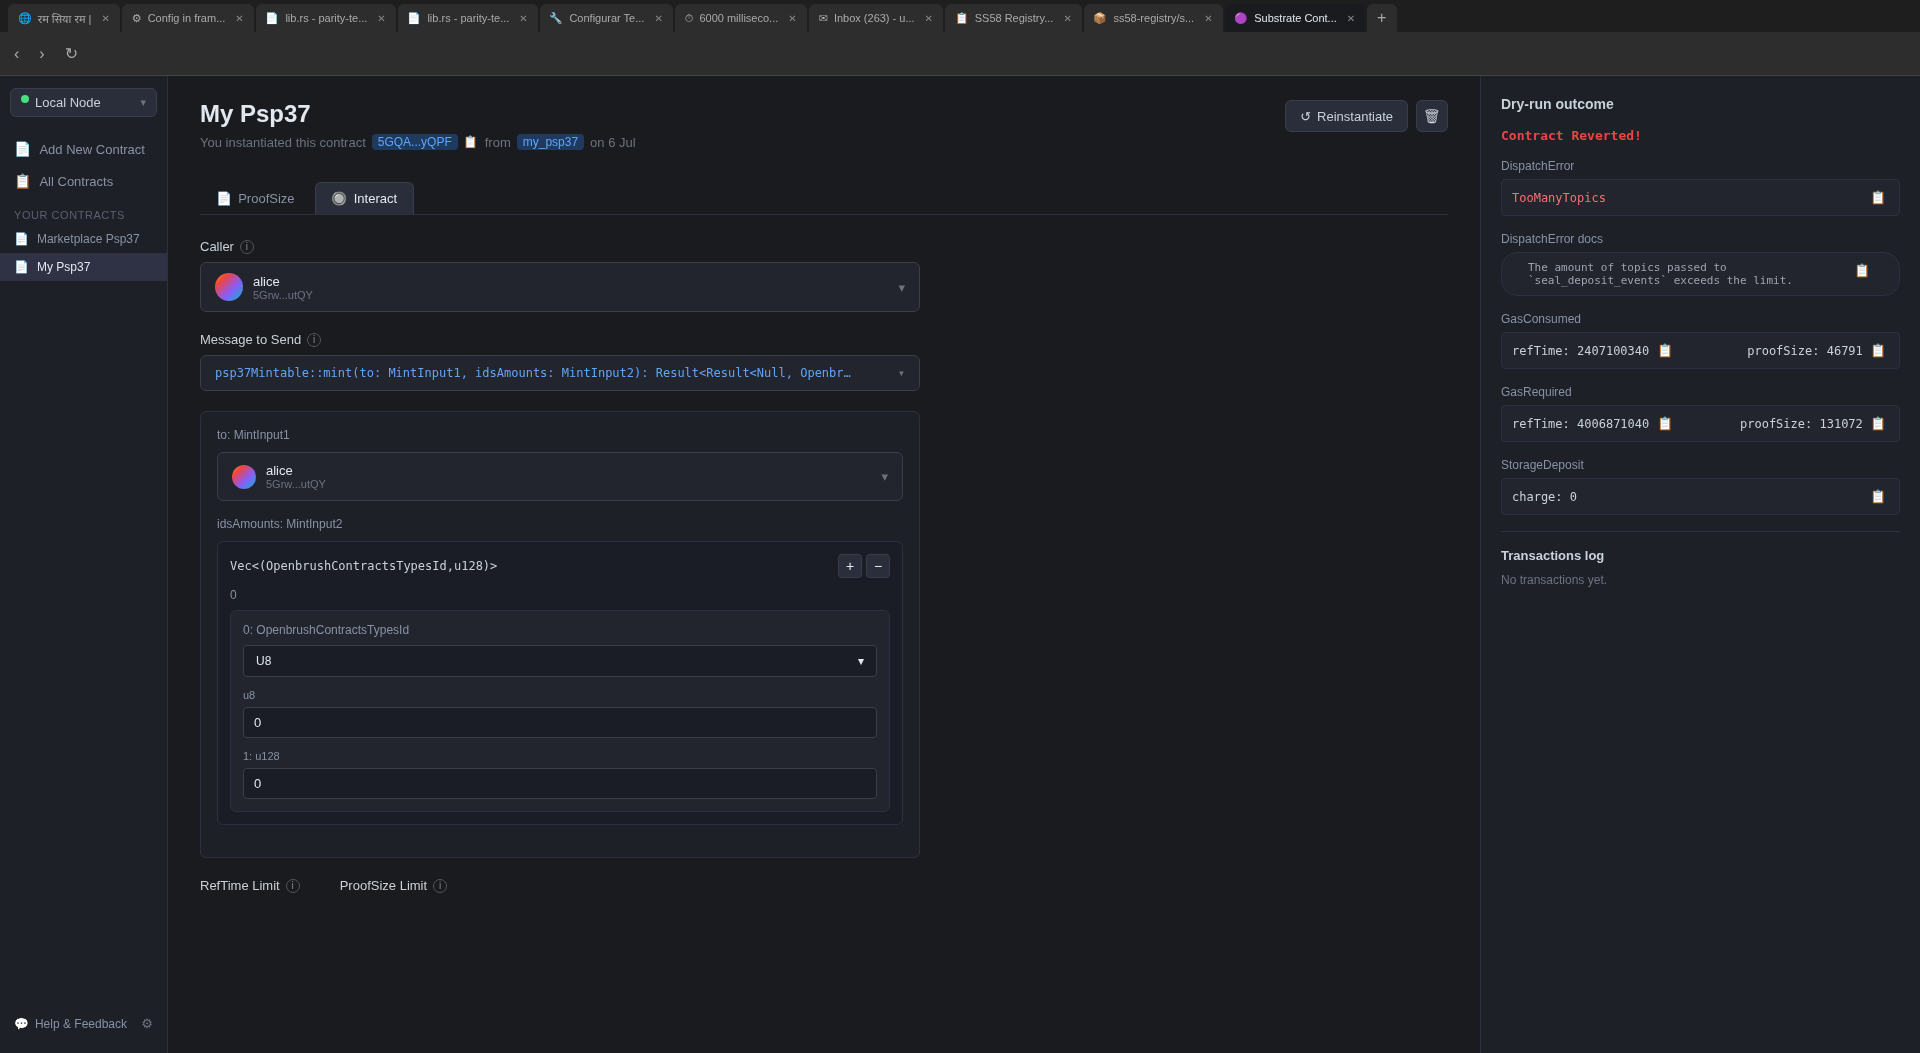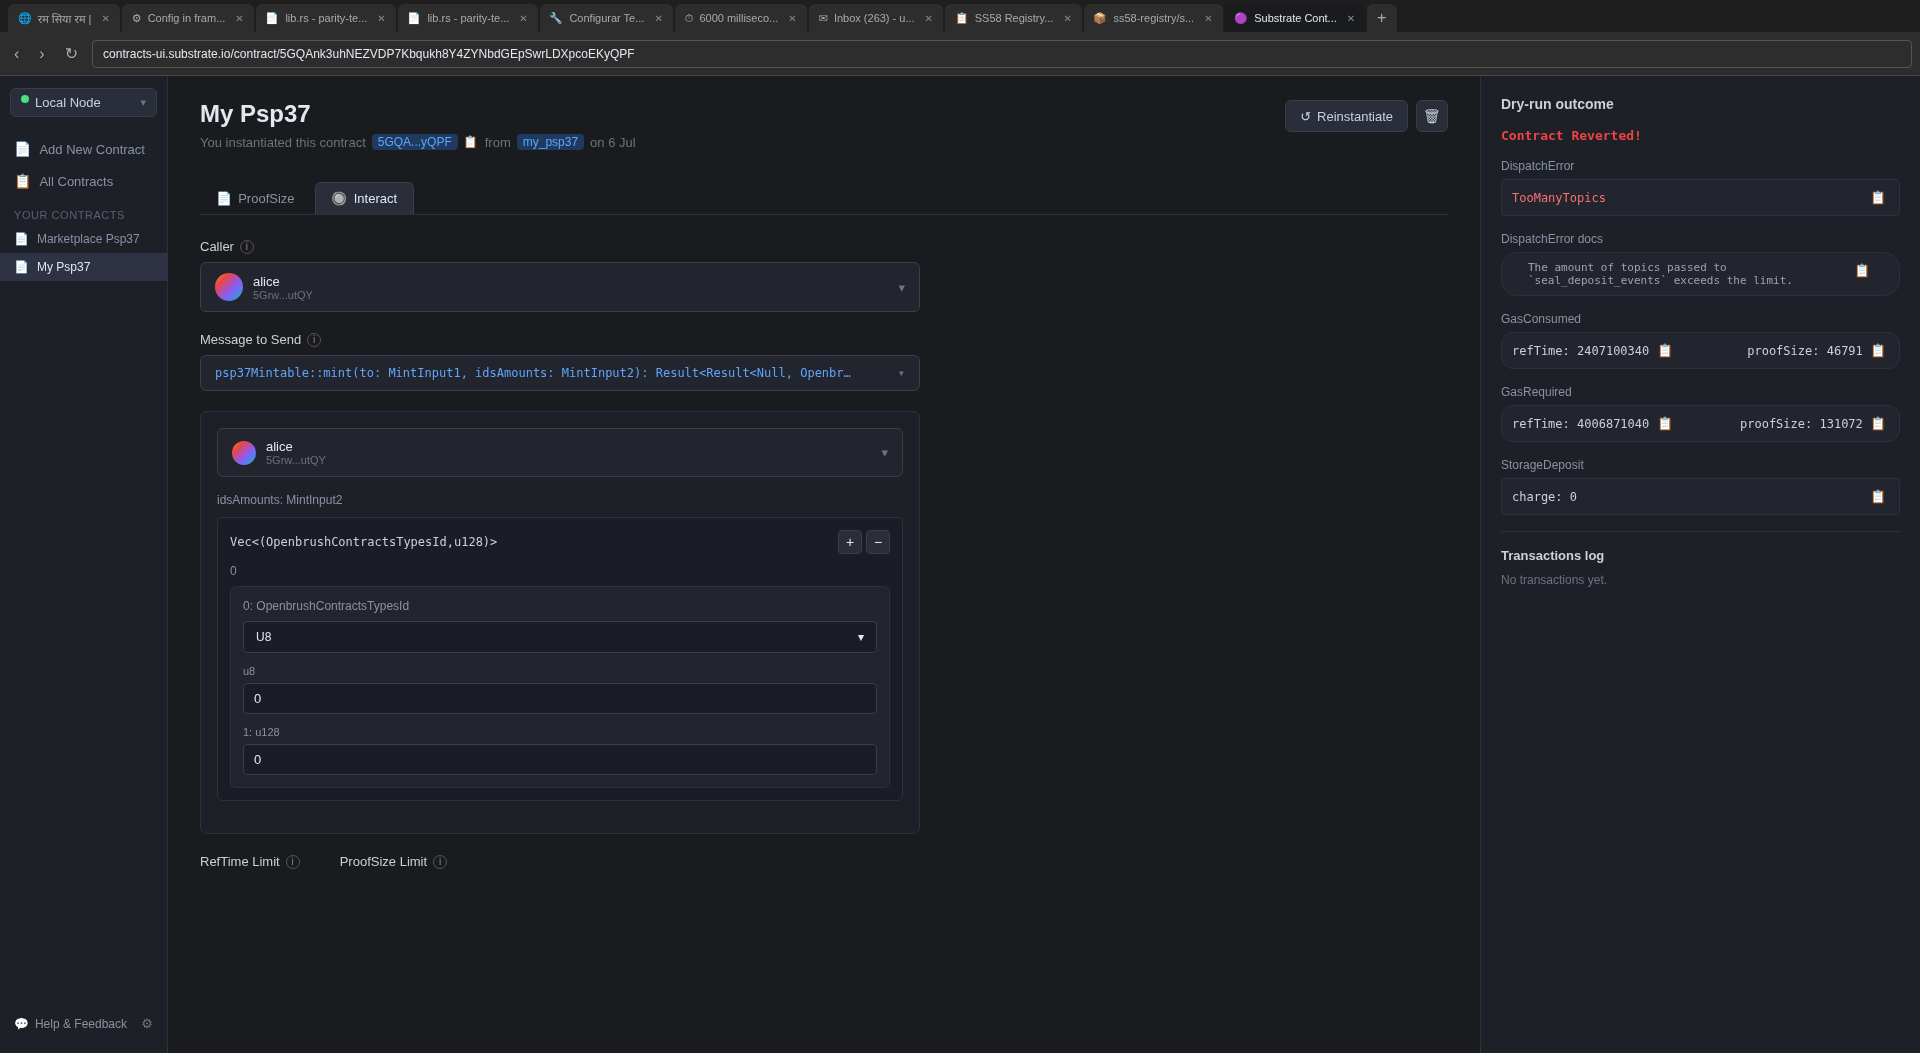--- a/index.html
+++ b/index.html
@@ -431,21 +431,21 @@
       background: none;
       border: none;
       color: #6b7280;
       cursor: pointer;
       font-size: 13px;
       padding: 2px;
     }
     .gas-row {
       background: #22252e;
       border: 1px solid #2d3040;
-      border-radius: 12px;
+      border-radius: 4px;
       padding: 8px 10px;
       display: flex;
       justify-content: space-between;
       align-items: center;
     }
     .gas-item {
       display: flex;
       align-items: center;
       gap: 6px;
     }
@@ -566,21 +566,20 @@
       <span>Substrate Cont...</span>
       <span class="tab-close">✕</span>
     </div>
   <div class="tab" style="width:30px;justify-content:center;font-size:16px;">+</div>
 </div>
 
 <div class="browser-chrome">
   <button class="nav-btn">‹</button>
   <button class="nav-btn">›</button>
   <button class="nav-btn">↻</button>
-  <input class="address-bar" style="color: rgb(226, 232, 240); background: rgb(45, 45, 45); border: 1px solid rgb(85, 85, 85); border-radius: 4px; padding: 4px 10px; flex: 1 1 0%; height: 28px;" value="contracts-ui.substrate.io/contract/5GQAnk3uhNEZVDP7Kbqukh8Y4ZYNbdGEpSwrLDXpcoEKyQPF">
 </div>
 
 <div class="app-layout">
 
   <div class="sidebar">
     <div class="node-selector">
       <div style="display:flex;">
         <div class="node-dot"></div>
         <span>Local Node</span>
       </div>
@@ -678,20 +677,21 @@
         </div>
         <div class="message-select">
           <span style="overflow:hidden;text-overflow:ellipsis;white-space:nowrap;max-width:640px;">psp37Mintable::mint(to: MintInput1, idsAmounts: MintInput2): Result&lt;Result&lt;Null, OpenbrushContractsErrorsPsp37Psp37Error&gt;,</span>
           <span class="chevron-down" style="flex-shrink:0;">▾</span>
         </div>
       </div>
 
       <div class="params-panel">
 
         <div class="sub-param">
+          <div class="param-label">to: MintInput1</div>
           <div class="select-field">
             <div class="account-display">
               <div class="avatar" style="width:24px;height:24px;background: linear-gradient(135deg, #f59e0b 0%, #ef4444 25%, #8b5cf6 60%, #06b6d4 100%);"></div>
               <div>
                 <div class="account-name">alice</div>
                 <div class="account-addr">5Grw...utQY</div>
               </div>
             </div>
             <span class="chevron-down">▾</span>
           </div>

